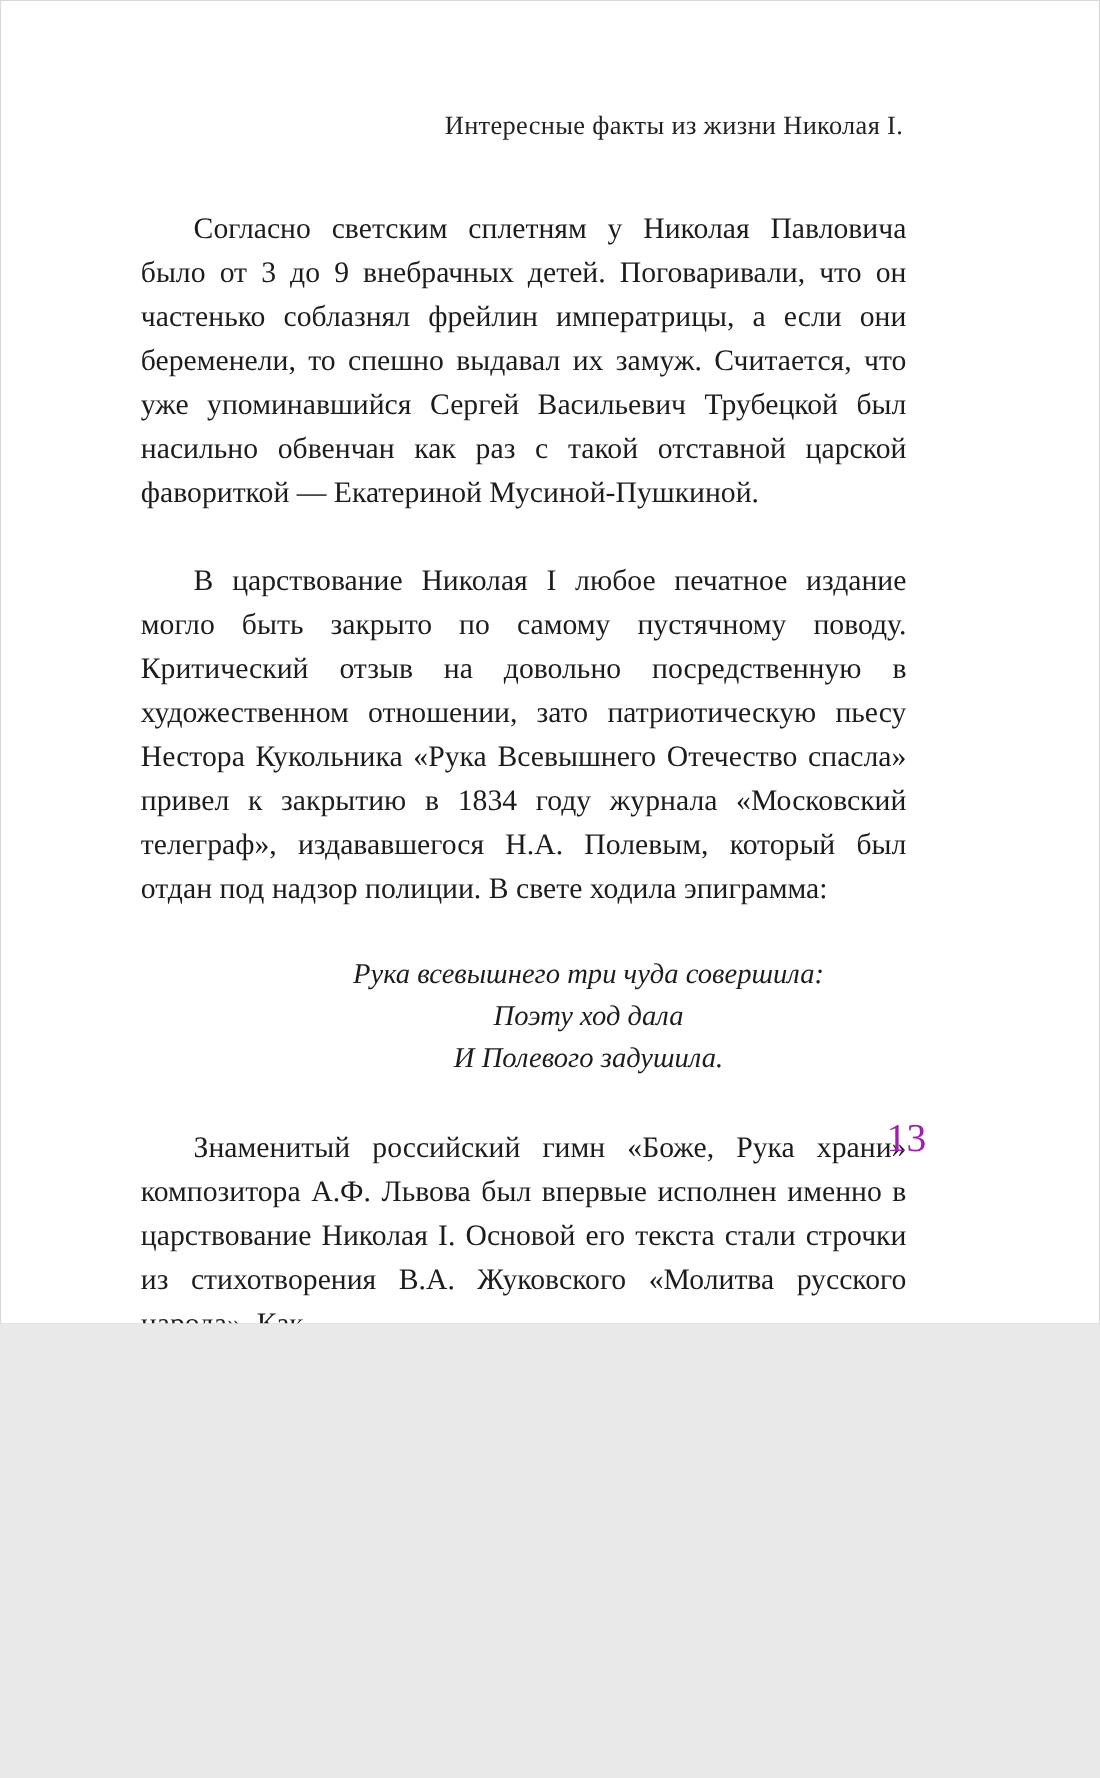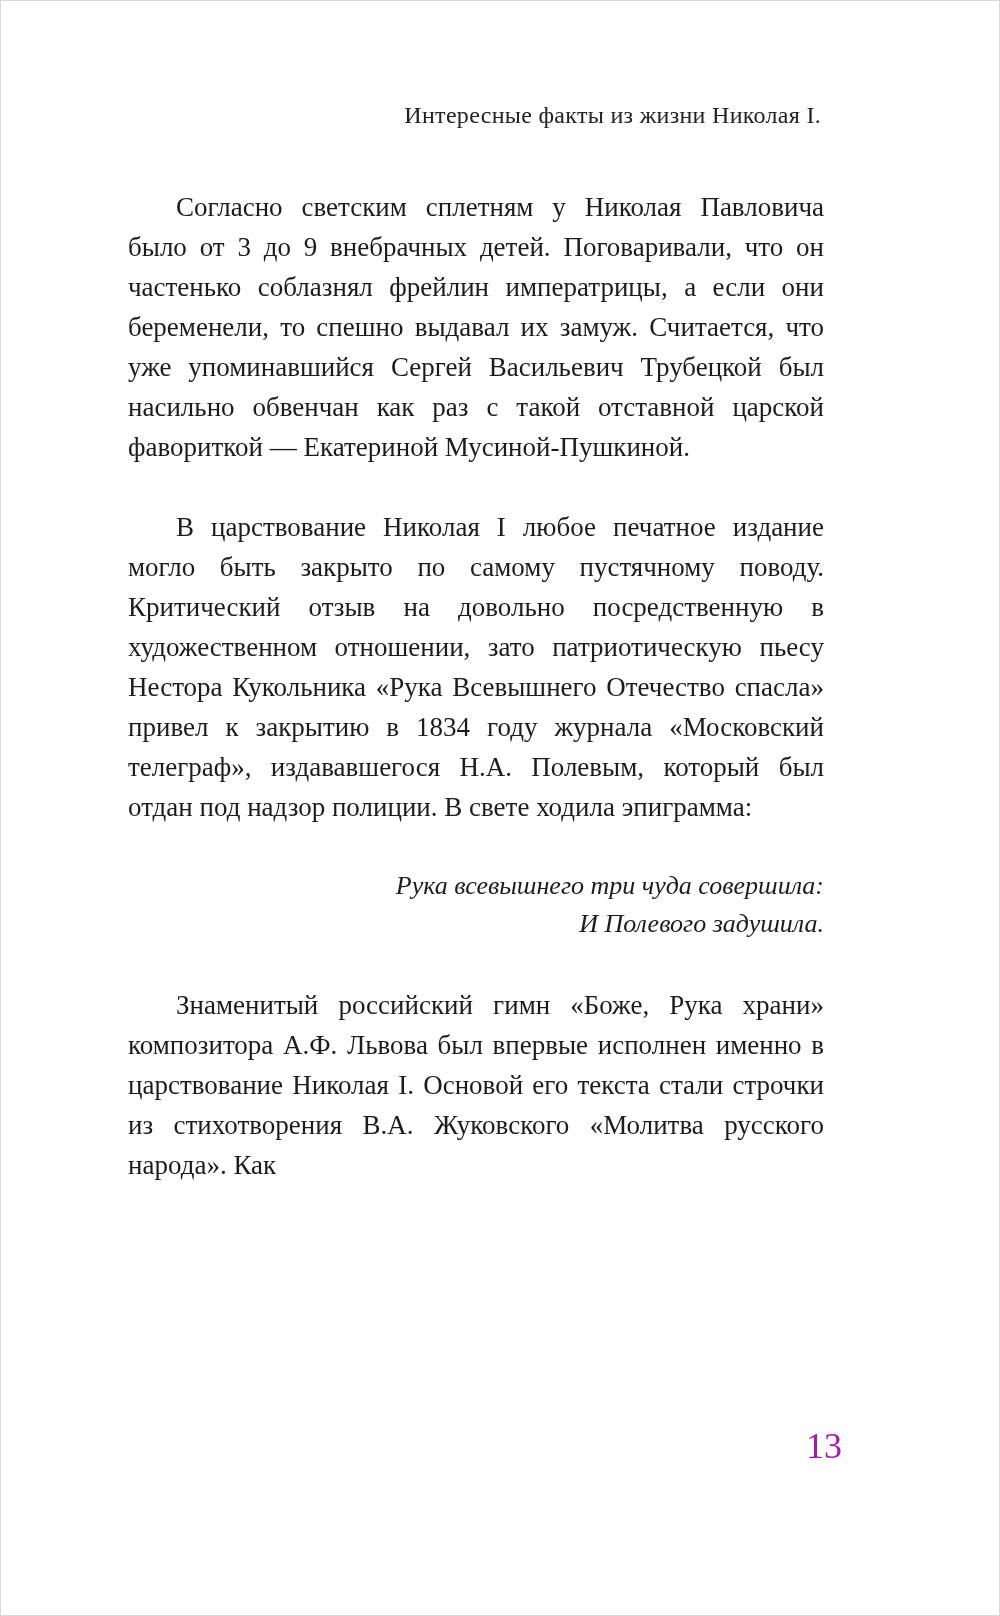--- a/index.html
+++ b/index.html
@@ -3,21 +3,21 @@
 <meta charset="utf-8">
 <style>
   html, body {
     margin: 0;
     padding: 0;
     background: #e9e9e9;
   }
   .page {
     position: relative;
     width: 1000px;
-    height: 1616px;
+    height: 1204px;
     margin: 0 auto;
     background: #ffffff;
     border: 1px solid #d9d9d9;
     box-sizing: border-box;
     font-family: "Liberation Serif", "DejaVu Serif", serif;
     color: #1c1c1c;
     overflow: hidden;
   }
   .running-head {
     position: absolute;
@@ -42,21 +42,21 @@
     text-indent: 48px;
   }
   .para.no-indent {
     text-indent: 0;
   }
   .verse {
     margin: 0 0 42px 118px;
     font-style: italic;
     font-size: 26px;
     line-height: 38px;
-    text-align: right;
+    text-align: center;
   }
   .verse-line {
     white-space: nowrap;
   }
   .page-number {
     position: absolute;
     right: 157px;
     bottom: 148px;
     font-size: 36px;
     color: #a21caf;
@@ -71,20 +71,21 @@
 
   <div class="text-block">
 
 
     <p class="para">Согласно светским сплетням у Николая Павловича было от 3 до 9 внебрачных детей. Поговаривали, что он частенько соблазнял фрейлин императрицы, а если они беременели, то спешно выдавал их замуж. Считается, что уже упоминавшийся Сергей Васильевич Трубецкой был насильно обвенчан как раз с такой отставной царской фавориткой — Екатериной Мусиной-Пушкиной.</p>
 
     <p class="para">В царствование Николая I любое печатное издание могло быть закрыто по самому пустячному поводу. Критический отзыв на довольно посредственную в художественном отношении, зато патриотическую пьесу Нестора Кукольника «Рука Всевышнего Отечество спасла» привел к закрытию в 1834 году журнала «Московский телеграф», издававшегося Н.А. Полевым, который был отдан под надзор полиции. В свете ходила эпиграмма:</p>
 
     <div class="verse">
       <div class="verse-line">Рука всевышнего три чуда совершила:</div>
+      <div class="verse-line">Поэту ход дала</div>
       <div class="verse-line">И Полевого задушила.</div>
     </div>
 
     <p class="para">Знаменитый российский гимн «Боже, Рука храни» композитора А.Ф. Львова был впервые исполнен именно в царствование Николая I. Основой его текста стали строчки из стихотворения В.А. Жуковского «Молитва русского народа». Как</p>
 
   </div>
 
   <div class="page-number">13</div>
 
 </div>

